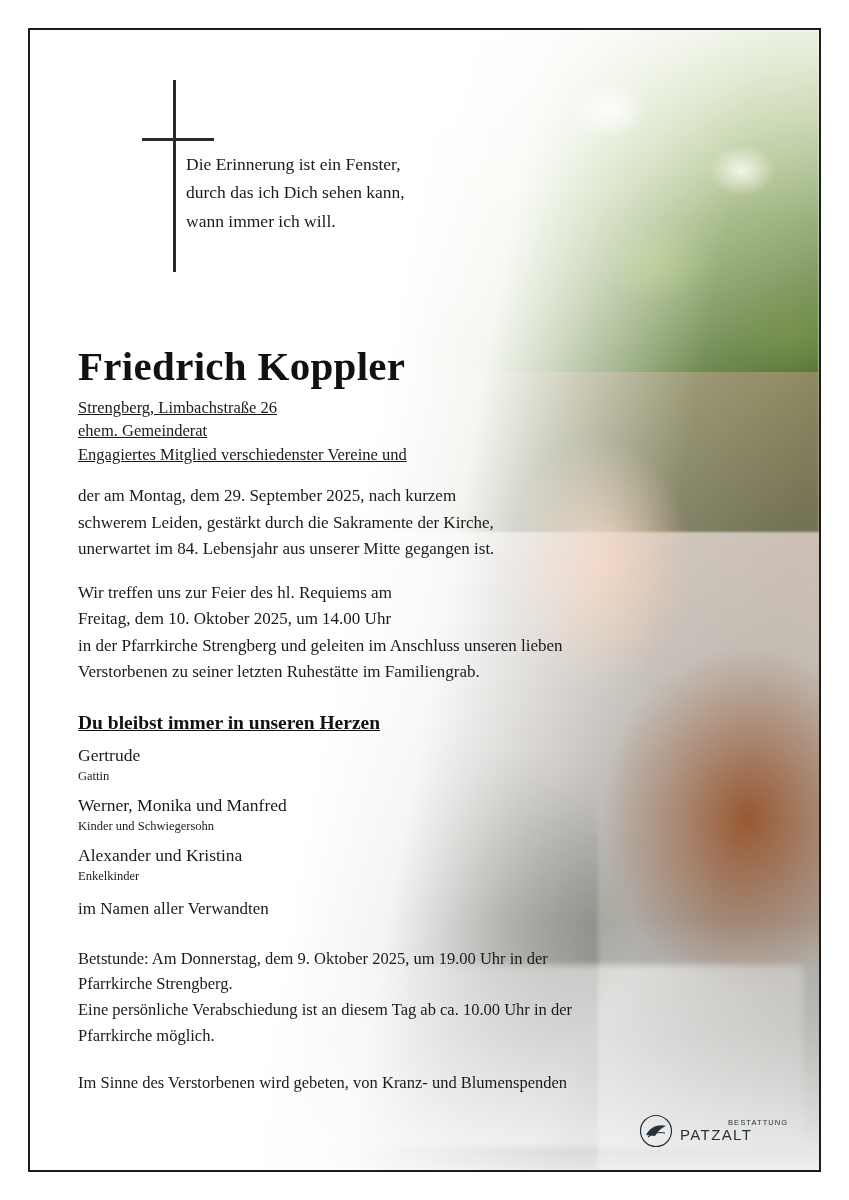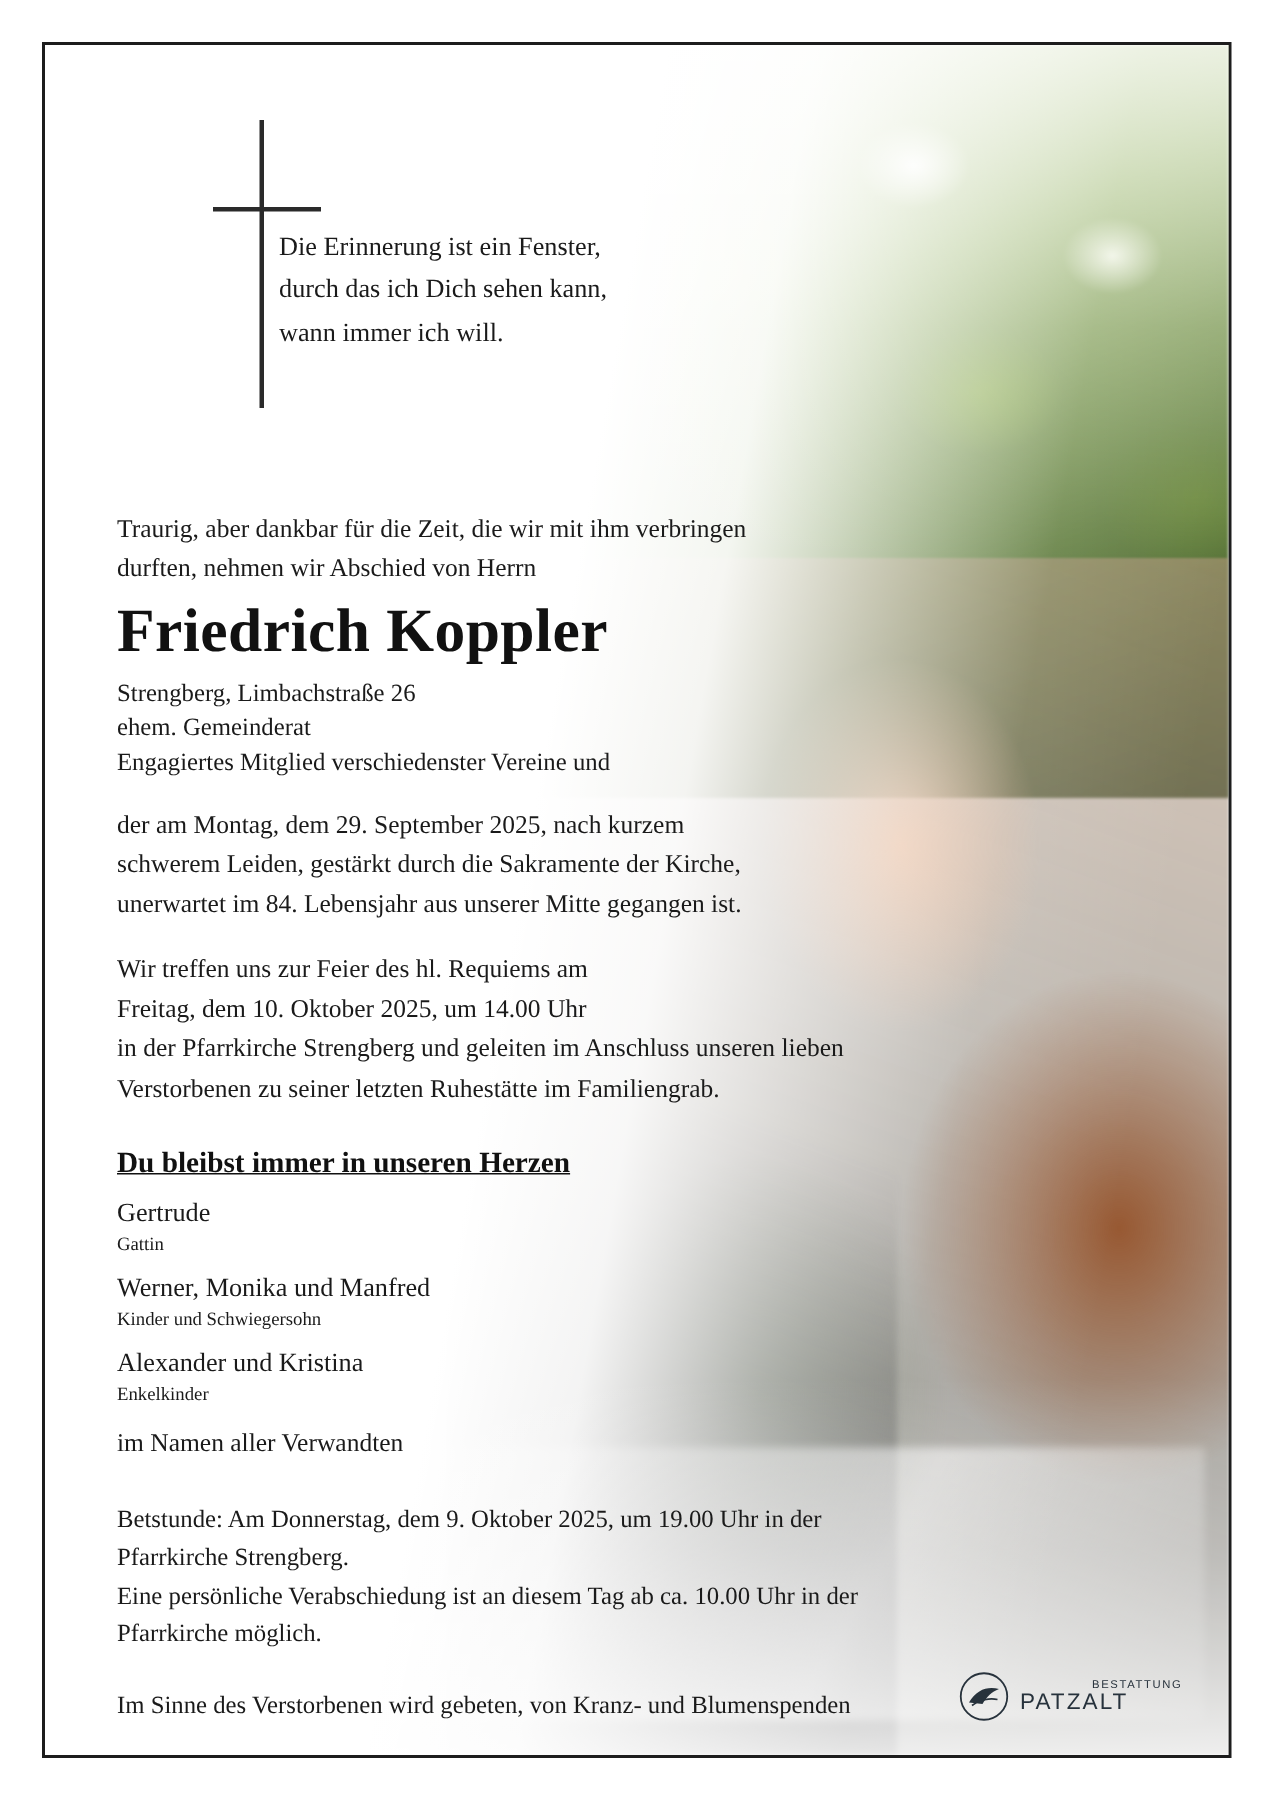--- a/index.html
+++ b/index.html
@@ -182,21 +182,21 @@
     line-height: 1.12;
     margin: 4px 0 6px 0;
     color: #111111;
   }
 
   .addr {
     font-size: 16.5px;
     line-height: 1.42;
     margin: 0 0 2px 0;
   }
-  .addr div { white-space: pre; }
+  .addr div { white-space: pre; text-decoration: underline; }
 
   .para {
     font-size: 17px;
     line-height: 1.56;
     margin: 17px 0 0 0;
   }
 
   .heart {
     font-size: 19.5px;
     font-weight: bold;
@@ -291,24 +291,20 @@
     <div class="content">
 
       <div class="verse">
         <div>Die Erinnerung ist ein Fenster,</div>
         <div>durch das ich Dich sehen kann,</div>
         <div>wann immer ich will.</div>
       </div>
 
       <div class="body-col">
 
-        <div class="lead">
-          <div>Traurig, aber dankbar für die Zeit, die wir mit ihm verbringen</div>
-          <div>durften, nehmen wir Abschied von Herrn</div>
-        </div>
 
         <div class="name">Friedrich Koppler</div>
 
         <div class="addr">
           <div>Strengberg, Limbachstraße 26</div>
           <div>ehem. Gemeinderat</div>
           <div>Engagiertes Mitglied verschiedenster Vereine und</div>
         </div>
 
         <div class="para">

